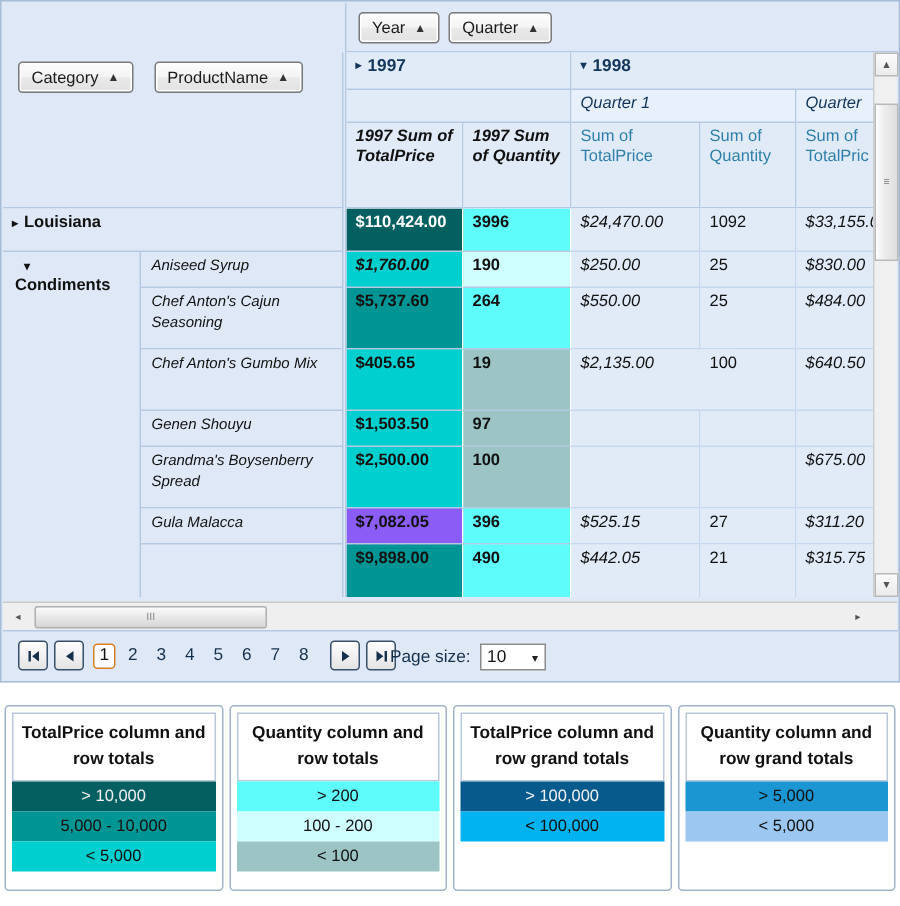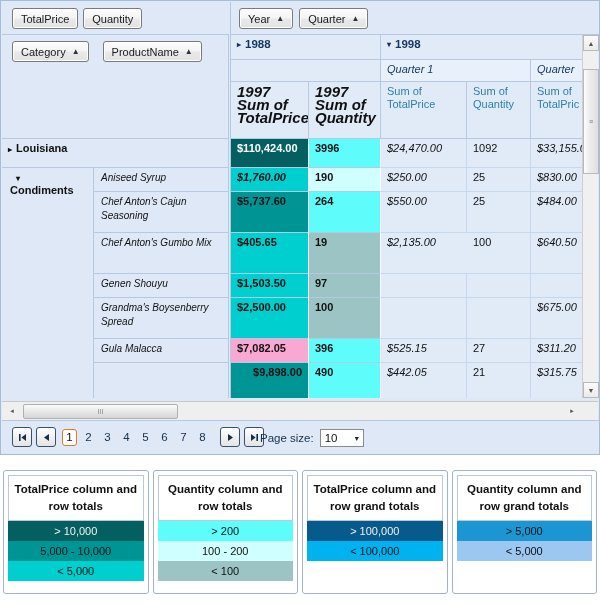--- a/index.html
+++ b/index.html
@@ -60,21 +60,21 @@
     box-sizing:border-box;background:#e8f0fb;
   }
   .hdr-inner{position:absolute;left:0;top:0;width:480px;height:104px;}
   .hcell{
     position:absolute;box-sizing:border-box;
     background:#e1ebf8;
     border-right:1px solid #b5c9e2;
     border-bottom:1px solid #b5c9e2;
     padding:3px 6px;
     overflow:hidden;
-    font-size:15px;
+    font-size:11px;
   }
   .hcell.year{font-weight:bold;color:#14365c;font-size:11.5px;}
   .hcell.quarter{font-style:italic;color:#14365c;font-size:11px;background:#e8f0fb;}
   .hcell.meas1997{font-weight:bold;font-style:italic;color:#111;line-height:13px;}
   .hcell.meas1998{color:#2f7fa8;line-height:13px;font-size:11px;}
   .tri{display:inline-block;margin-right:4px;font-size:8px;vertical-align:middle;}
 
   
   .rowhdr-area{
     position:absolute;left:1px;top:138px;width:227px;height:259px;
@@ -203,30 +203,20 @@
   .legend .lrow{
     text-align:center;font-size:11px;color:#111;
     padding:4px 2px;box-sizing:border-box;
   }
 </style>
 </head>
 <body>
 
 <div id="pivot">
 
-  <div class="zone-measures">
-    <div class="m-row">
-      <div class="fbtn">
-        <span>TotalPrice</span>
-      </div>
-      <div class="fbtn">
-        <span>Quantity</span>
-      </div>
-    </div>
-  </div>
 
   <div class="zone-rows">
     <div class="r-row">
       <div class="fbtn">
         <span>Category</span>
         <span class="sortup">▲</span>
       </div>
       <div class="fbtn">
         <span>ProductName</span>
         <span class="sortup">▲</span>
@@ -244,21 +234,21 @@
         <span>Quarter</span>
         <span class="sortup">▲</span>
       </div>
     </div>
   </div>
 
   <div class="hdr-area">
     <div class="hdr-inner">
 
       <div class="hcell year" style="left:0;top:0;width:150px;height:25px;">
-        <span class="tri">▸</span><span>1988</span>
+        <span class="tri">▸</span><span>1997</span>
       </div>
 
       <div class="hcell year" style="left:150px;top:0;width:330px;height:25px;">
         <span class="tri">▾</span><span>1998</span>
       </div>
 
       <div class="hcell" style="left:0;top:25px;width:150px;height:22px;background:#e1ebf8;"></div>
       <div class="hcell quarter" style="left:150px;top:25px;width:150px;height:22px;">
         <span>Quarter 1</span>
       </div>
@@ -335,27 +325,27 @@
       <div class="dcell det" style="left:150px;top:135px;width:86px;height:24px;"><span></span></div>
       <div class="dcell detq" style="left:236px;top:135px;width:64px;height:24px;"><span></span></div>
       <div class="dcell det" style="left:300px;top:135px;width:86px;height:24px;"><span></span></div>
 
       <div class="dcell tot" style="left:0;top:159px;width:78px;height:41px;background:#00CFCF;"><span>$2,500.00</span></div>
       <div class="dcell tot" style="left:78px;top:159px;width:72px;height:41px;background:#9CC4C4;"><span>100</span></div>
       <div class="dcell det" style="left:150px;top:159px;width:86px;height:41px;"><span></span></div>
       <div class="dcell detq" style="left:236px;top:159px;width:64px;height:41px;"><span></span></div>
       <div class="dcell det" style="left:300px;top:159px;width:86px;height:41px;"><span>$675.00</span></div>
 
-      <div class="dcell tot" style="left:0;top:200px;width:78px;height:24px;background:#f9a8d4;"><span>$7,082.05</span></div>
+      <div class="dcell tot" style="left:0;top:200px;width:78px;height:24px;background:#8b5cf6;"><span>$7,082.05</span></div>
       <div class="dcell tot" style="left:78px;top:200px;width:72px;height:24px;background:#5FFCFC;"><span>396</span></div>
       <div class="dcell det" style="left:150px;top:200px;width:86px;height:24px;"><span>$525.15</span></div>
       <div class="dcell detq" style="left:236px;top:200px;width:64px;height:24px;"><span>27</span></div>
       <div class="dcell det" style="left:300px;top:200px;width:86px;height:24px;"><span>$311.20</span></div>
 
-      <div class="dcell tot" style="left:0;top:224px;width:78px;height:41px;background:#009595;text-align:right;"><span>$9,898.00</span></div>
+      <div class="dcell tot" style="left:0;top:224px;width:78px;height:41px;background:#009595;"><span>$9,898.00</span></div>
       <div class="dcell tot" style="left:78px;top:224px;width:72px;height:41px;background:#5FFCFC;"><span>490</span></div>
       <div class="dcell det" style="left:150px;top:224px;width:86px;height:41px;"><span>$442.05</span></div>
       <div class="dcell detq" style="left:236px;top:224px;width:64px;height:41px;"><span>21</span></div>
       <div class="dcell det" style="left:300px;top:224px;width:86px;height:41px;"><span>$315.75</span></div>
 
     </div>
   </div>
 
   <div class="vsb">
     <div class="arrow up">▲</div>

